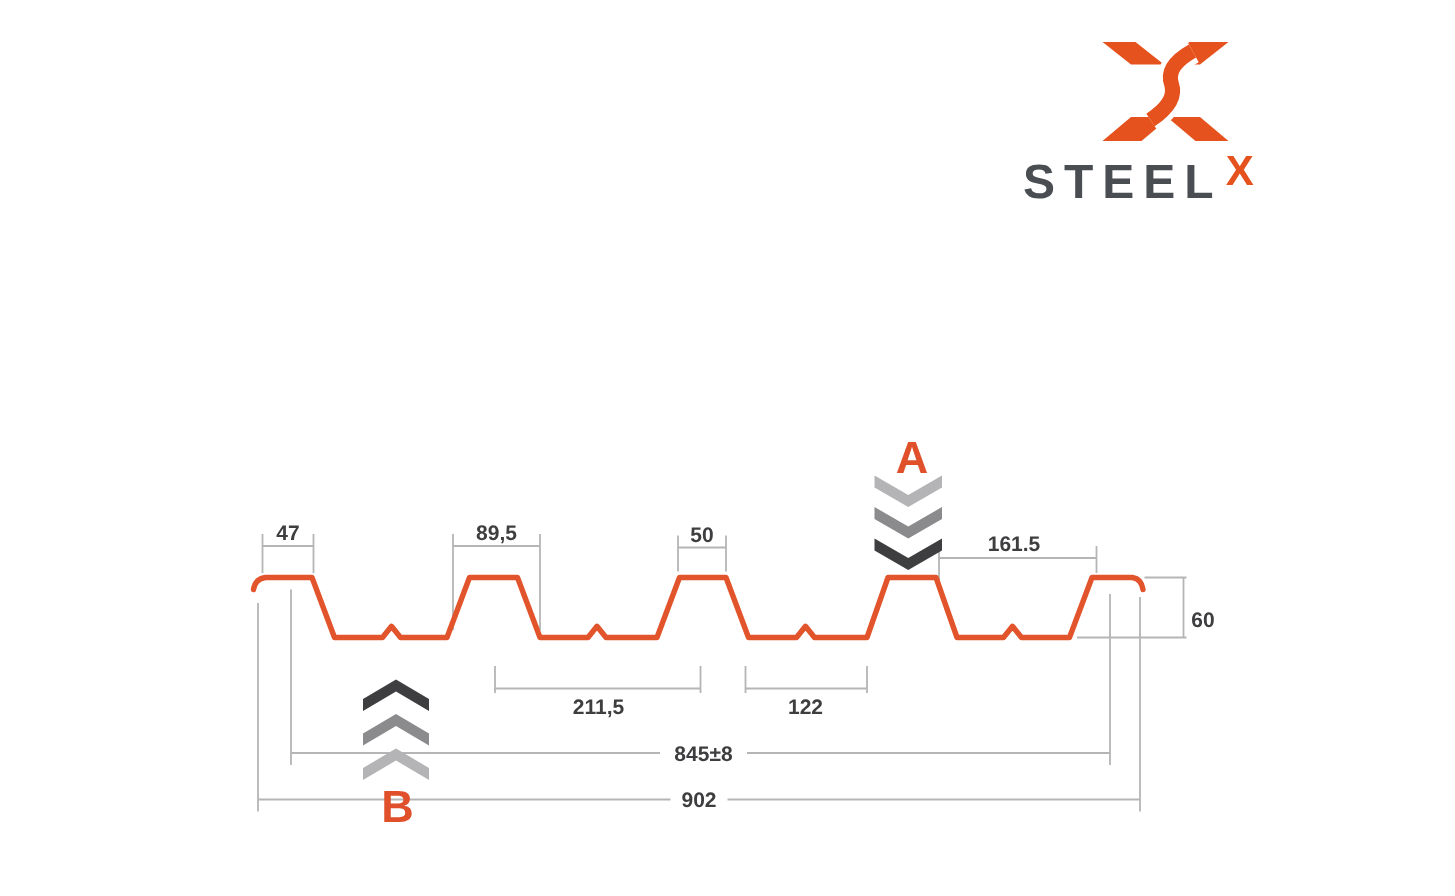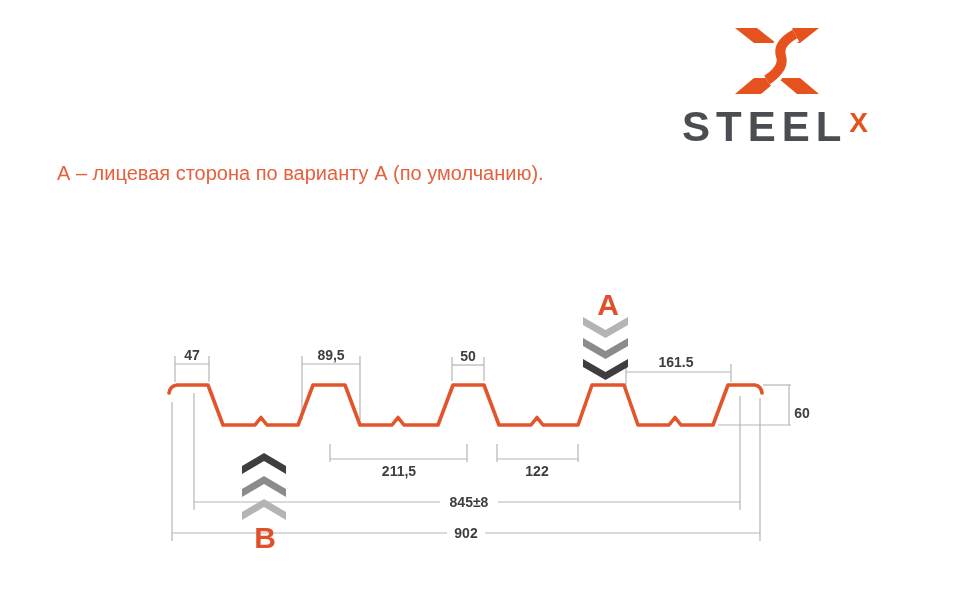--- a/index.html
+++ b/index.html
@@ -7,21 +7,21 @@
     position:relative;width:970px;height:597px;overflow:hidden;
     background:#ffffff;font-family:"Liberation Sans",sans-serif;
   }
   
   .logo-icon{position:absolute;left:731px;top:26px;width:92px;height:70px;}
   .wordmark{
     position:absolute;left:682px;top:103px;width:240px;height:44px;
     white-space:nowrap;
   }
   .wordmark .steel{
-    font-size:42px;font-weight:700;letter-spacing:6px;color:#4A4D52;
+    font-size:32px;font-weight:700;letter-spacing:6px;color:#4A4D52;
   }
   .wordmark .xsup{
     font-size:28px;font-weight:700;color:#E6521D;
     display:inline-block;transform:translateY(-9px);margin-left:2px;
   }
   
   .legend-line{
     position:absolute;left:57px;color:#E7603D;font-size:20px;line-height:22px;
     white-space:nowrap;
   }
@@ -52,21 +52,20 @@
     <polygon fill="#E6521D" points="23,52 49,52 30,68 4,68"></polygon>
 
     <path d="M 64,8 Q 46,18 50,30 Q 54,42 36,54" fill="none" stroke="#ffffff" stroke-width="17" stroke-linecap="butt"></path>
     <path d="M 64,8 Q 46,18 50,30 Q 54,42 36,54" fill="none" stroke="#E6521D" stroke-width="10" stroke-linecap="butt"></path>
   </svg>
 
   <div class="wordmark">
     <span class="steel">STEEL</span><span class="xsup">X</span>
   </div>
 
-  <div class="legend-line legend-a">А – лицевая сторона по варианту А (по умолчанию).</div>
 
   <svg class="diagram" viewBox="0 278 970 300" xmlns="http://www.w3.org/2000/svg">
 
     <g>
 
       <line class="dim-line" x1="175" y1="364" x2="209" y2="364"></line>
       <line class="dim-line" x1="175" y1="356" x2="175" y2="382"></line>
       <line class="dim-line" x1="209" y1="356" x2="209" y2="382"></line>
 
       <line class="dim-line" x1="302" y1="364" x2="360" y2="364"></line>

